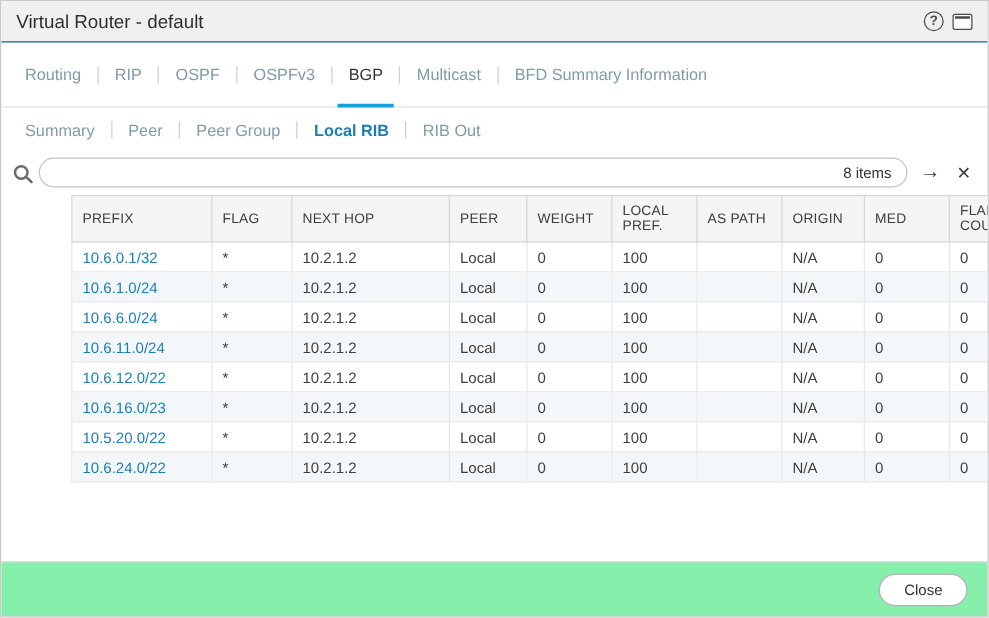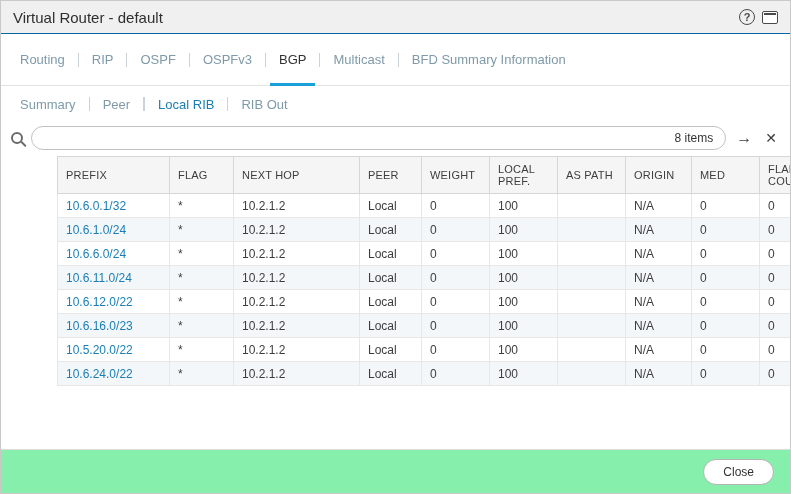--- a/index.html
+++ b/index.html
@@ -43,21 +43,21 @@
     position:relative; padding:0 13px; font-size:13px;
     color:var(--tab-inactive, #7f9aa8);
     height:100%; display:flex; align-items:center; cursor:pointer; white-space:nowrap;
   }
   .tab-sep { width:1px; height:14px; background:#c9d2d8; flex:none; }
   .main-tabs .tab.active { color:#333; }
   .main-tabs .tab.active::after {
     content:""; position:absolute; left:4px; right:4px; bottom:-1px; height:3px;
     background:var(--accent-underline, #19a0d8);
   }
-  .sub-tabs .tab.active { color:var(--link, #1a7db6); font-weight:normal; }
+  .sub-tabs .tab.active { color:var(--link, #1a7db6); font-weight:bold; }
 
   
   .search-row { display:flex; align-items:center; height:36px; padding:0 10px; gap:7px; }
   .magnifier {
     width:12px; height:12px; border:2px solid #6b6b6b; border-radius:50%;
     position:relative; flex:none; margin-right:1px;
   }
   .magnifier::after {
     content:""; position:absolute; width:7px; height:2px; background:#6b6b6b;
     transform:rotate(45deg); right:-6px; bottom:-3px; border-radius:1px;
@@ -134,20 +134,21 @@
       <span class="tab">Multicast</span>
       <span class="tab-sep"></span>
       <span class="tab">BFD Summary Information</span>
     </div>
 
   <div class="tabs sub-tabs">
       <span class="tab">Summary</span>
       <span class="tab-sep"></span>
       <span class="tab">Peer</span>
       <span class="tab-sep"></span>
+      <span class="tab">Peer Group</span>
       <span class="tab-sep"></span>
       <span class="tab active">Local RIB</span>
       <span class="tab-sep"></span>
       <span class="tab">RIB Out</span>
     </div>
 
   <div class="search-row">
     <span class="magnifier"></span>
     <div class="search-field">
       <input class="search-input" type="text" value="" style="">

